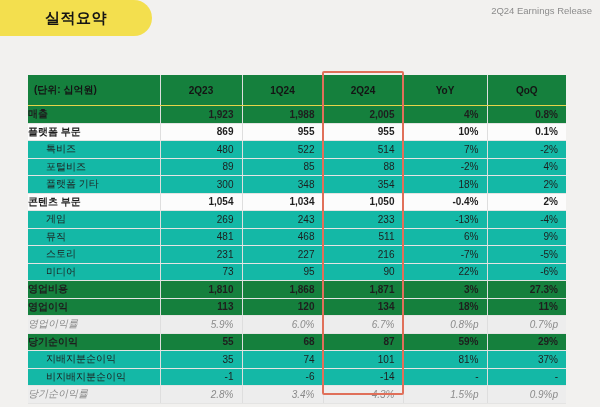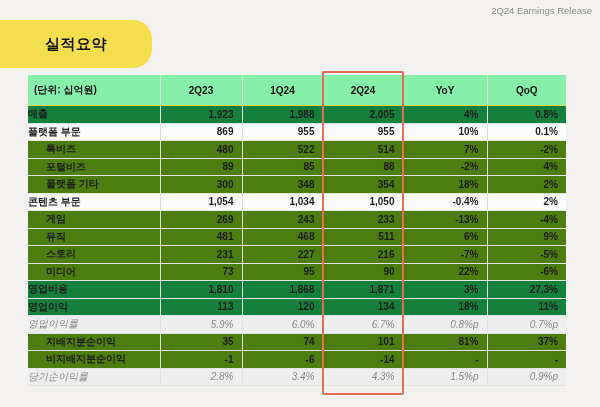--- a/index.html
+++ b/index.html
@@ -7,22 +7,22 @@
   .canvas {
     position:relative;
     width:600px; height:407px;
     background:#F2F1EF;
     font-family:"Liberation Sans","DejaVu Sans",sans-serif;
     color:#1E1E1E;
     overflow:hidden;
   }
   
   .title-pill {
-    position:absolute; left:0; top:20px;
-    width:152px; height:48px;
+    position:absolute; left:0; top:0;
+    width:152px; height:36px;
     background:#F3DF4E;
     border-radius:0 19px 19px 0;
     display:flex; align-items:center; justify-content:center;
   }
   .title-pill span {
     font-size:15px; font-weight:700; color:#141414;
     letter-spacing:0.5px;
   }
   
   .release-label {
@@ -41,34 +41,34 @@
   table.summary th, table.summary td {
     border-right:1px solid #DEDEDE;
     border-bottom:1px solid #E4E4E3;
     height:17.5px;
     padding:0 8px 0 0;
     white-space:nowrap; overflow:hidden;
     vertical-align:middle;
   }
   table.summary th:last-child, table.summary td:last-child { border-right:none; }
   table.summary thead th {
-    background:#86efac;
+    background:#15803d;
     height:20px;
     font-weight:700;
     text-align:center;
     padding:8px;
     color:#141414;
     border-bottom:1px solid #E6D44A;
   }
   table.summary thead th.label { text-align:left; padding-left:6px; }
   td.label { text-align:left; padding-left:6px; padding-right:2px; }
   td.num   { text-align:right; }
   tr.row-total   { background:#15803d; font-weight:700; }
   tr.row-section { background:#FCFCFC; font-weight:700; }
-  tr.row-item    { background:#4d7c0f; font-weight:700; }
+  tr.row-item    { background:#14b8a6; font-weight:400; }
   tr.row-item td.label { padding-left:18px; }
   tr.row-ratio   { background:#EDEDED; font-style:italic; color:#8A8A8A; font-weight:500; }
   
   .highlight-box {
     position:absolute; left:322px; top:71px;
     width:82px; height:324px;
     border:2px solid #E0705A;
     border-radius:2px;
     pointer-events:none;
     background:transparent;
@@ -202,20 +202,28 @@
           <td class="num">11%</td>
         </tr>
         <tr class="row-ratio">
           <td class="label">영업이익률</td>
           <td class="num">5.9%</td>
           <td class="num">6.0%</td>
           <td class="num">6.7%</td>
           <td class="num">0.8%p</td>
           <td class="num">0.7%p</td>
         </tr>
+        <tr class="row-total">
+          <td class="label">당기순이익</td>
+          <td class="num">55</td>
+          <td class="num">68</td>
+          <td class="num">87</td>
+          <td class="num">59%</td>
+          <td class="num">29%</td>
+        </tr>
         <tr class="row-item">
           <td class="label">지배지분순이익</td>
           <td class="num">35</td>
           <td class="num">74</td>
           <td class="num">101</td>
           <td class="num">81%</td>
           <td class="num">37%</td>
         </tr>
         <tr class="row-item">
           <td class="label">비지배지분순이익</td>

